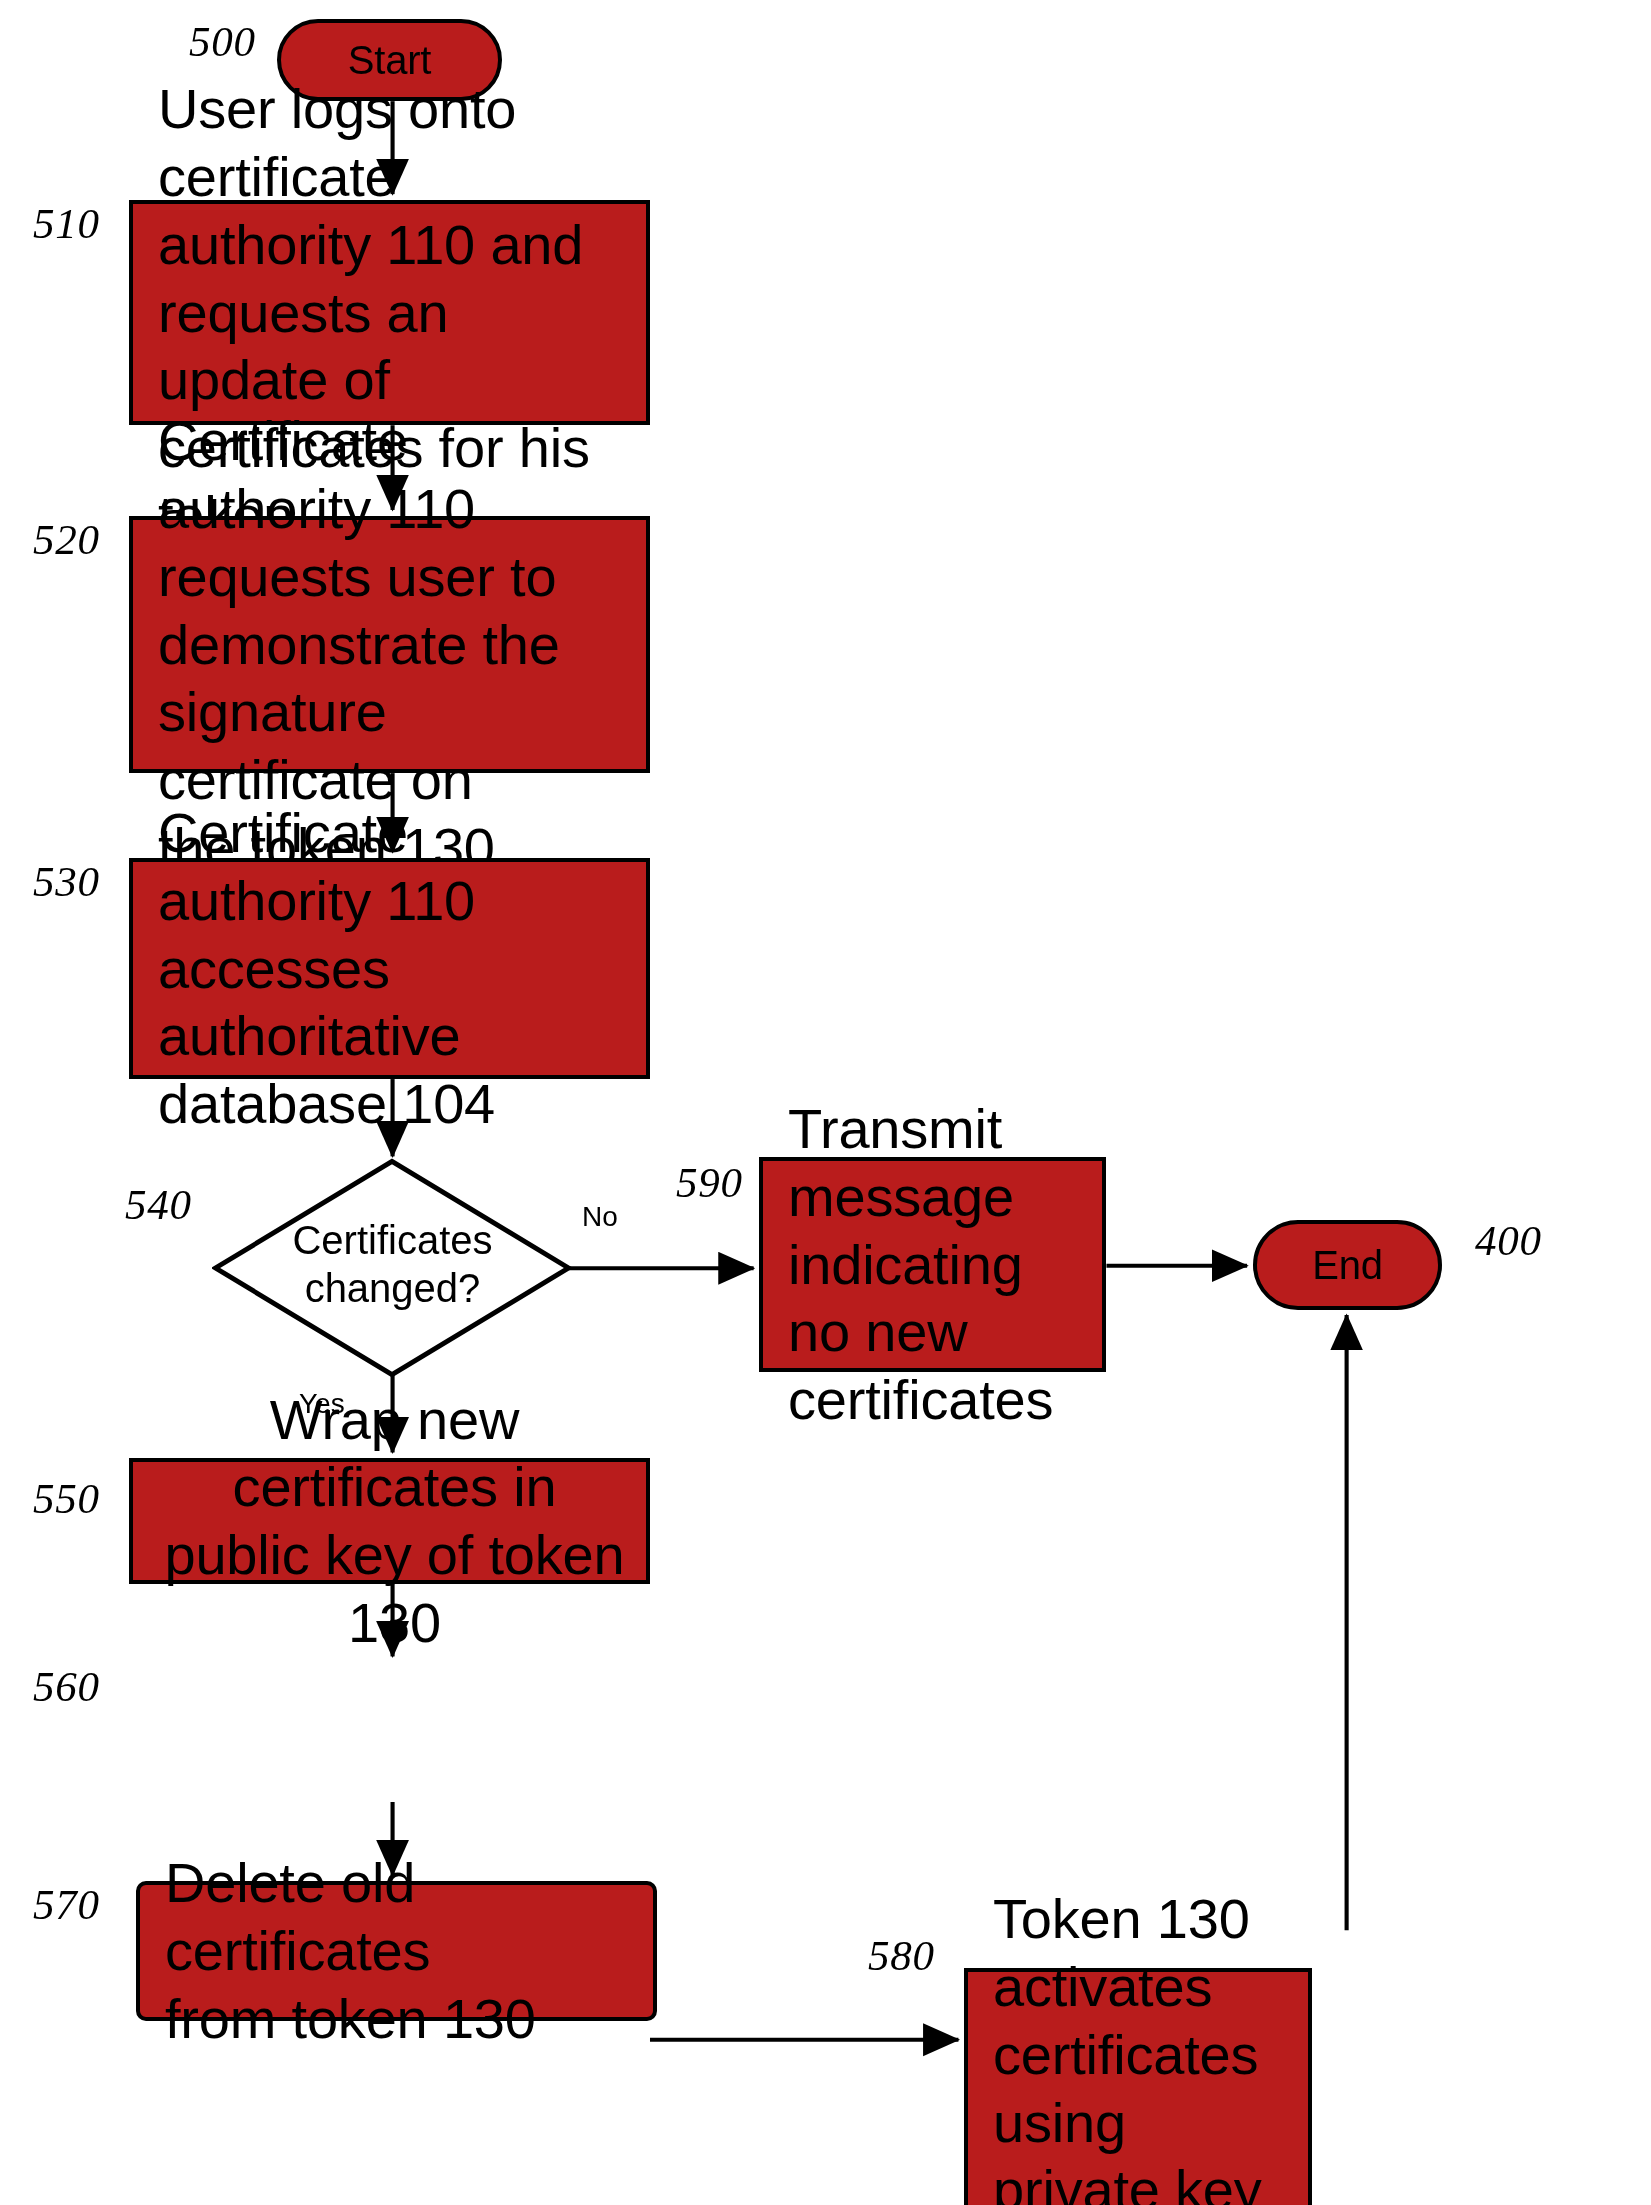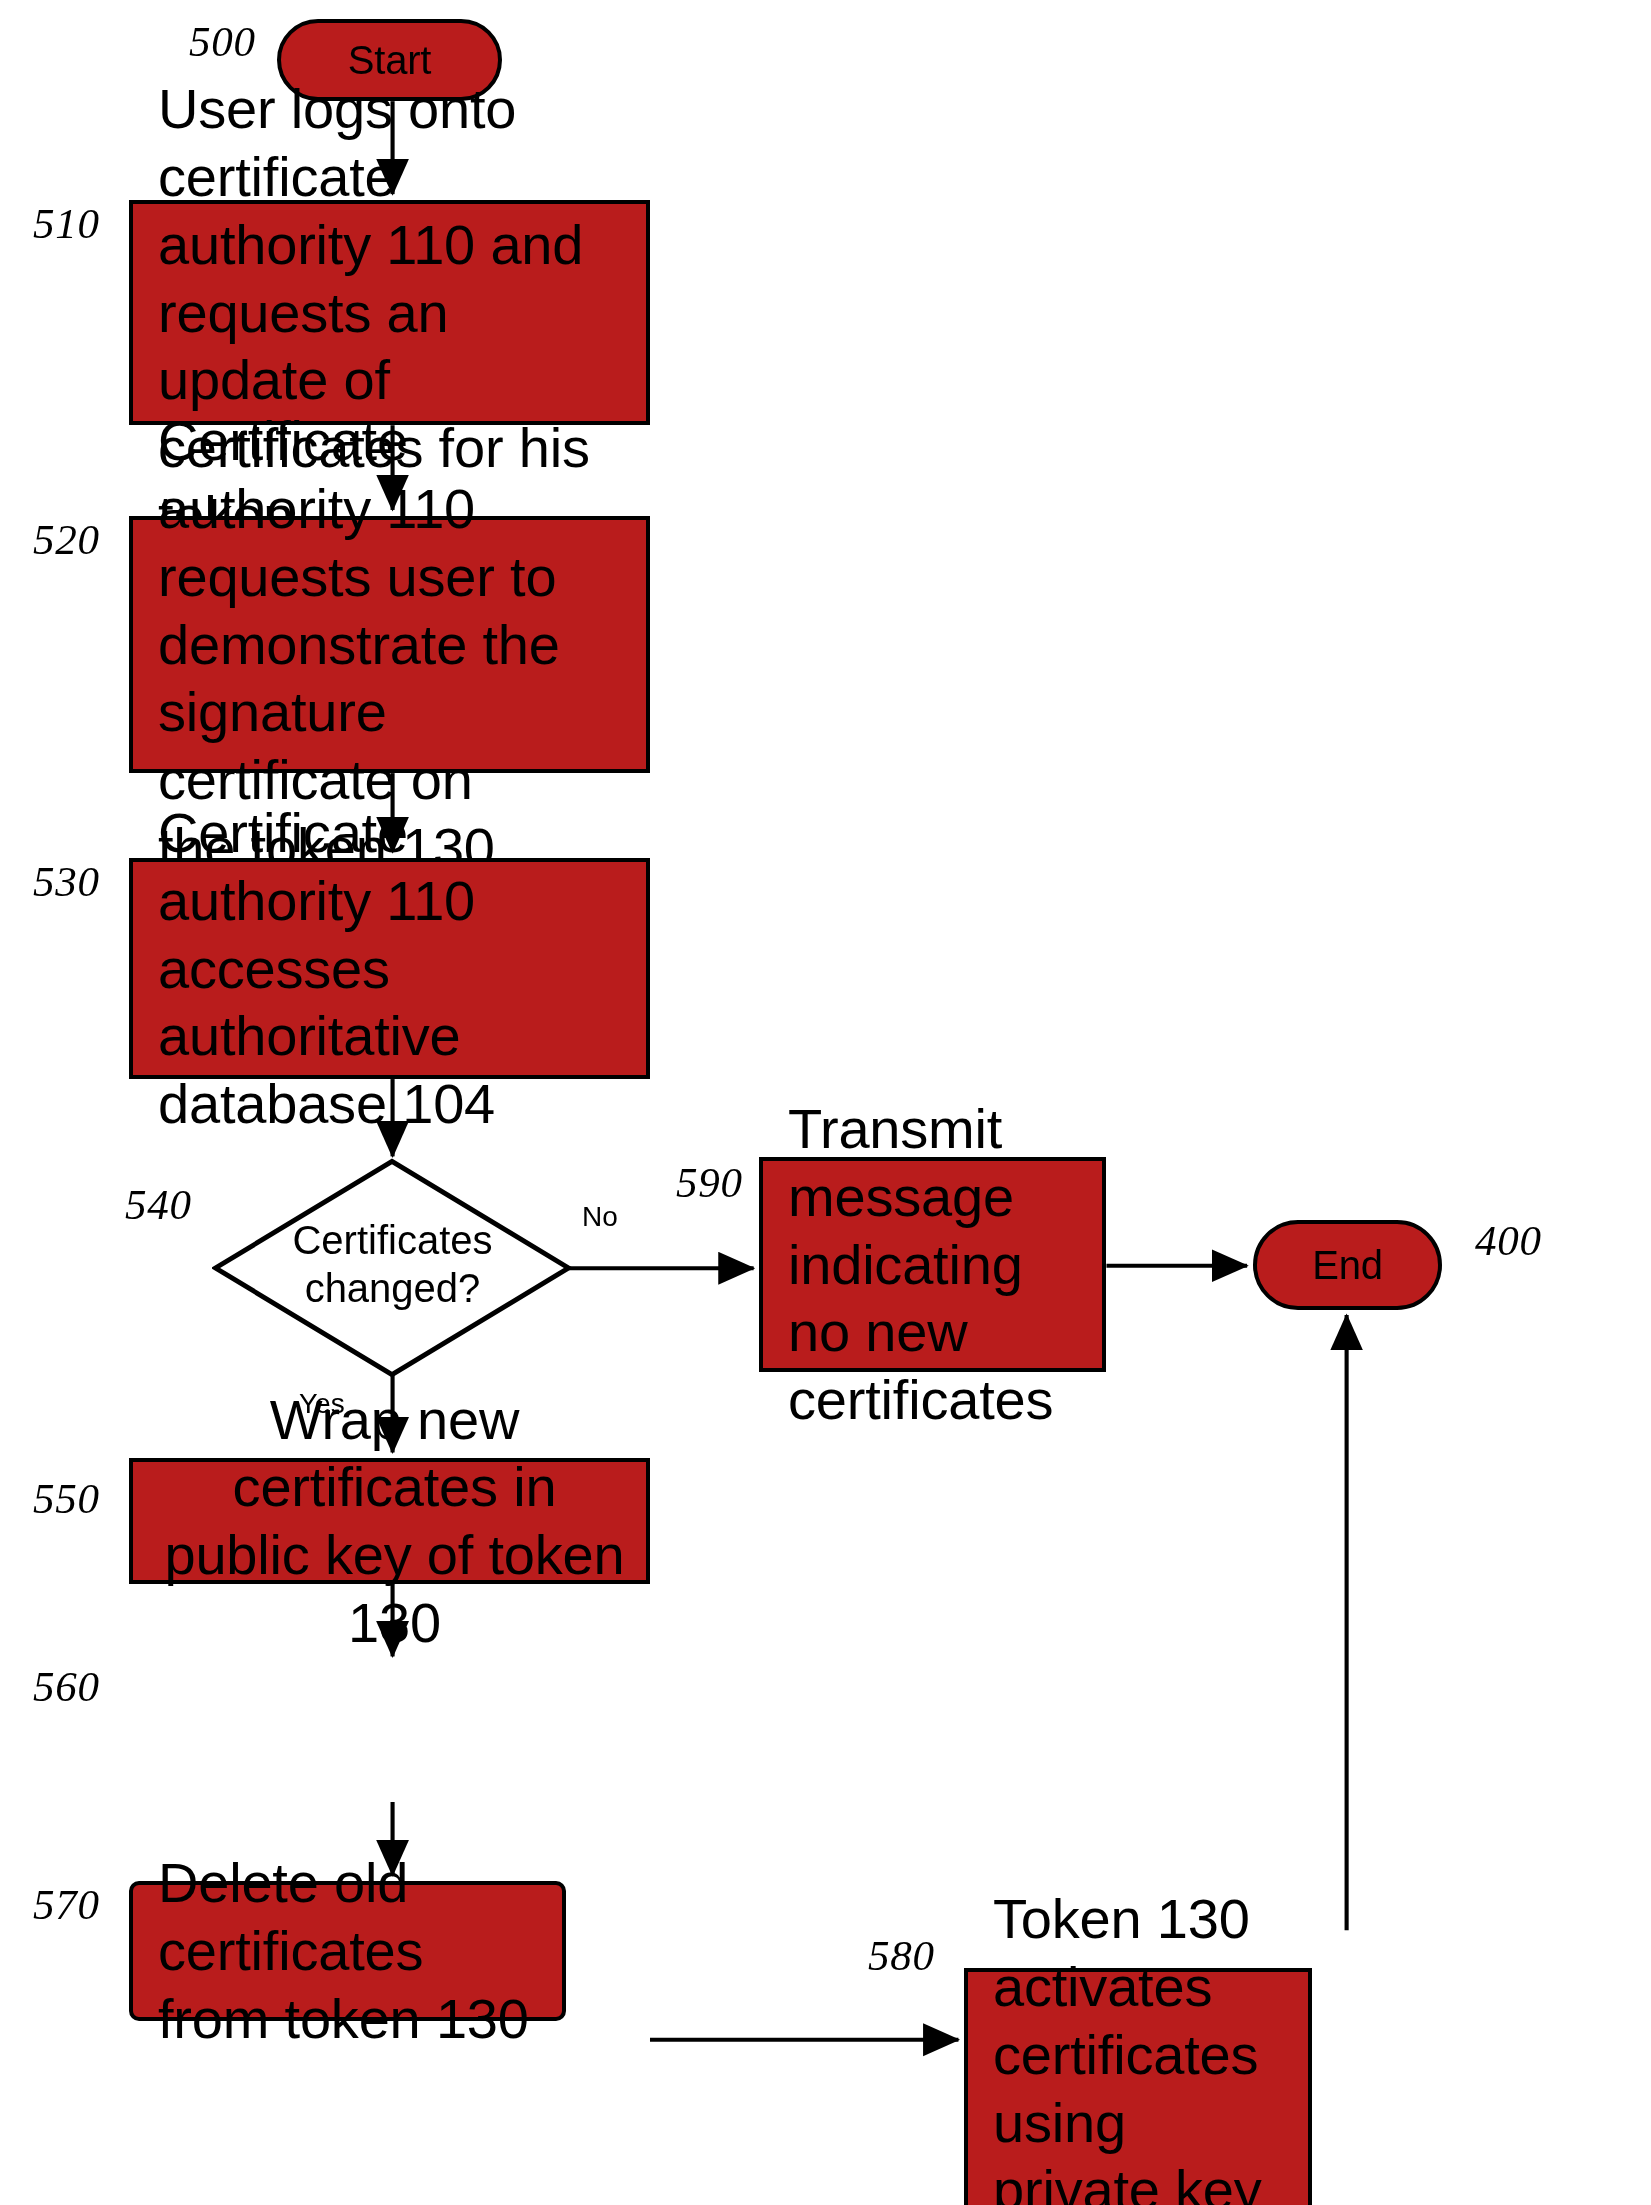--- a/index.html
+++ b/index.html
@@ -169,21 +169,21 @@
   <div class="ref" style="left:1475px; top:1216px;">400</div>
 
   <div class="node process" style="left:129px; top:1458px; width:521px; height:126px;text-align:center;">
     <span class="node-text">Wrap new certificates in
 public key of token 130</span>
   </div>
   <div class="ref" style="left:33px; top:1458px;margin-top:16px;">550</div>
 
   <div class="ref" style="left:33px; top:1662px;">560</div>
 
-  <div class="node process" style="left:129px; top:1881px; width:437px; height:140px;border-radius:10px;">
+  <div class="node process" style="left:136px; top:1881px; width:521px; height:140px;border-radius:10px;">
     <span class="node-text">Delete old certificates
 from token 130</span>
   </div>
   <div class="ref" style="left:33px; top:1880px;">570</div>
 
   <div class="node process" style="left:964px; top:1968px; width:224px; height:260px; width:348px;align-items:flex-end;">
     <span class="node-text">Token 130 activates
 certificates using
 private key</span>
   </div>

